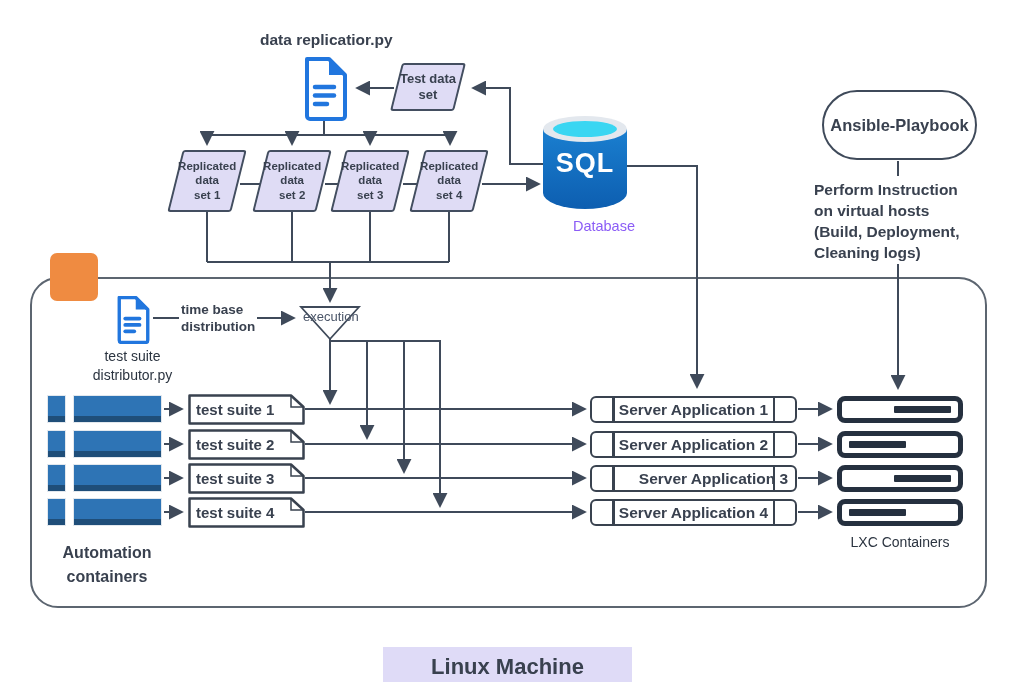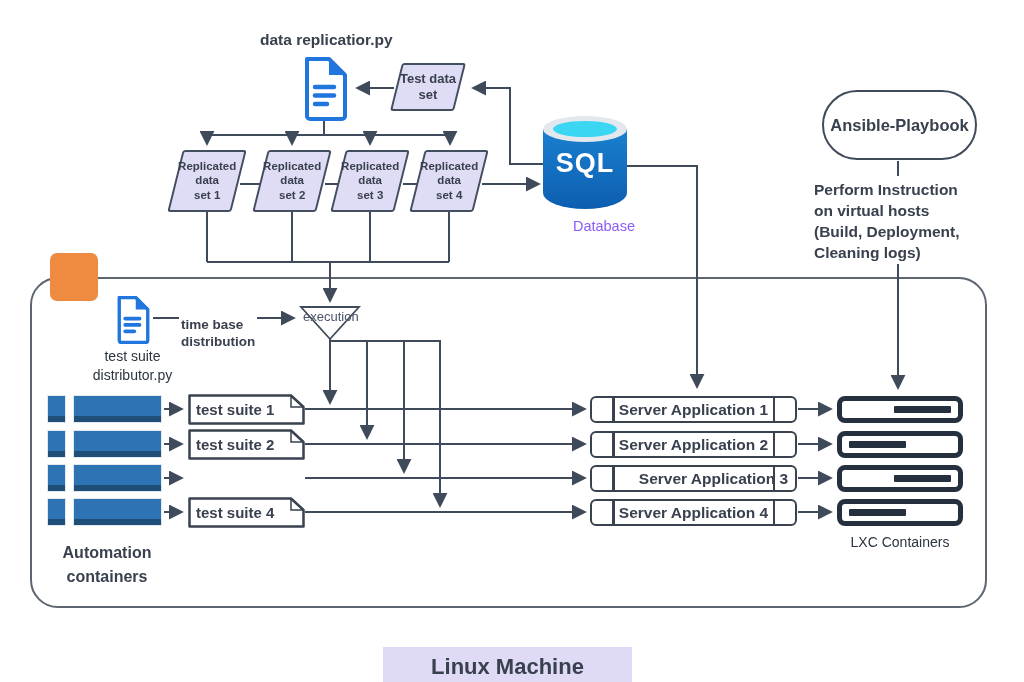--- a/index.html
+++ b/index.html
@@ -78,21 +78,21 @@
 
   
   #execution-label { left:303px; top:309px; width:54px; text-align:center;
                      font-size:13px; color:#4A5568; }
 
   
   #script-label   { left:260px; top:31px; width:160px; font-weight:bold; font-size:15.5px; }
   #database-label { left:535px; top:218px; width:100px; text-align:right; font-size:14.5px; color:#8b5cf6; }
   #instruction    { left:814px; top:179px; width:205px; font-weight:bold; font-size:15.5px; line-height:21px; }
   #timebase       { left:179px; top:301px; font-weight:bold; font-size:13.5px; line-height:17px;
-                    background:#fff; padding:0 2px;margin-top:15px; }
+                    background:#fff; padding:0 2px; }
   #distributor-label { left:70px; top:347px; width:125px; text-align:center; font-size:14px;
                        line-height:19px; color:#2B3440; }
   #automation-label  { left:37px; top:541px; width:140px; text-align:center; font-weight:bold;
                        font-size:16px; line-height:24px; }
   #lxc-label      { left:830px; top:534px; width:140px; text-align:center; font-size:14px; color:#2B3440; }
   #linux-label    { left:383px; top:607px; width:249px; height:39px; background:#DFDBF7;
                     display:flex; align-items:center; justify-content:center;
                     font-weight:bold; font-size:22px;margin-top:40px; }
 </style>
 </head>
@@ -272,20 +272,27 @@
     <span>Server Application 2</span>
   </div>
   <div class="abs shape lxcbox" style="left:837px;top:431px;">
     <div class="slot l"></div>
   </div>
 
   <div class="abs shape autoicon" style="left:47px;top:464px;">
     <div class="sq"></div>
     <div class="bar"></div>
   </div>
+  <div class="abs shape suitebox" style="left:188px;top:463px;">
+    <svg width="117" height="31" viewBox="0 0 117 31">
+      <path d="M1.5,1.5 H103 L115.5,13 V29.5 H1.5 Z" fill="#fff" stroke="#39424F" stroke-width="2.5" stroke-linejoin="round"></path>
+      <path d="M103,1.5 V13 H115.5" fill="none" stroke="#39424F" stroke-width="1.5"></path>
+    </svg>
+    <div class="lbl">test suite 3</div>
+  </div>
   <div class="abs shape serverbox" style="left:590px;top:465px;padding-left:40px;">
     <span>Server Application 3</span>
   </div>
   <div class="abs shape lxcbox" style="left:837px;top:465px;">
     <div class="slot r"></div>
   </div>
 
   <div class="abs shape autoicon" style="left:47px;top:498px;">
     <div class="sq"></div>
     <div class="bar"></div>

